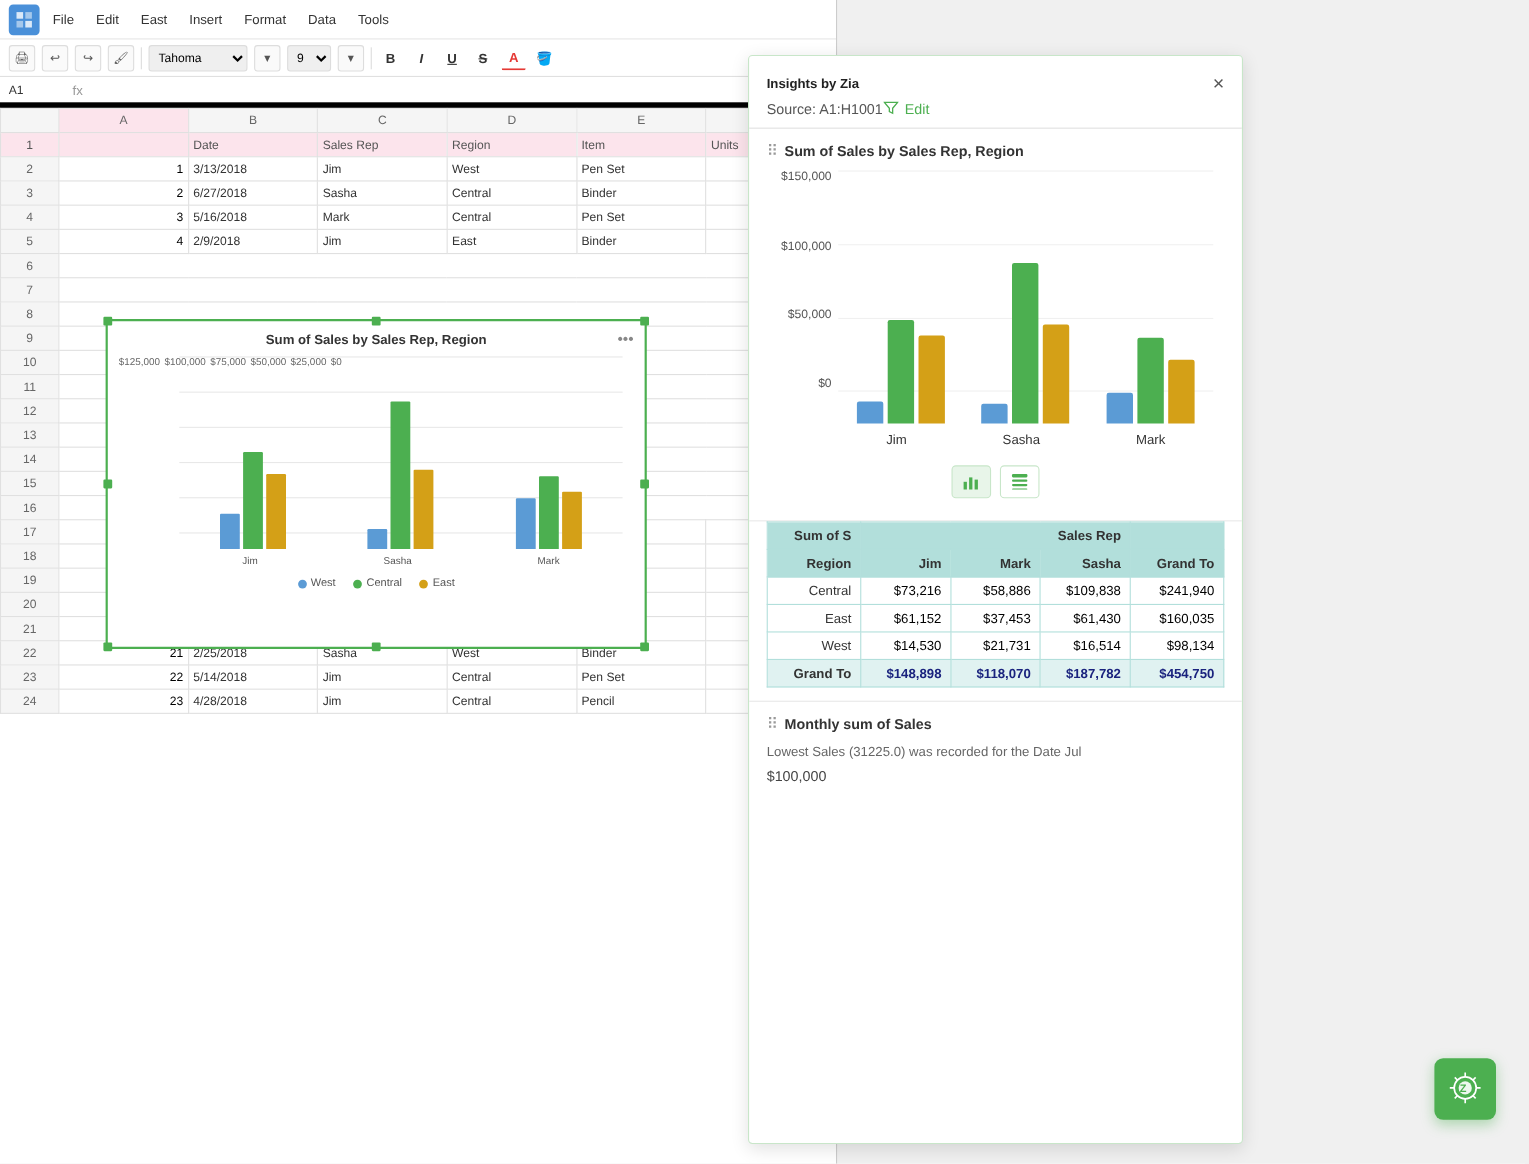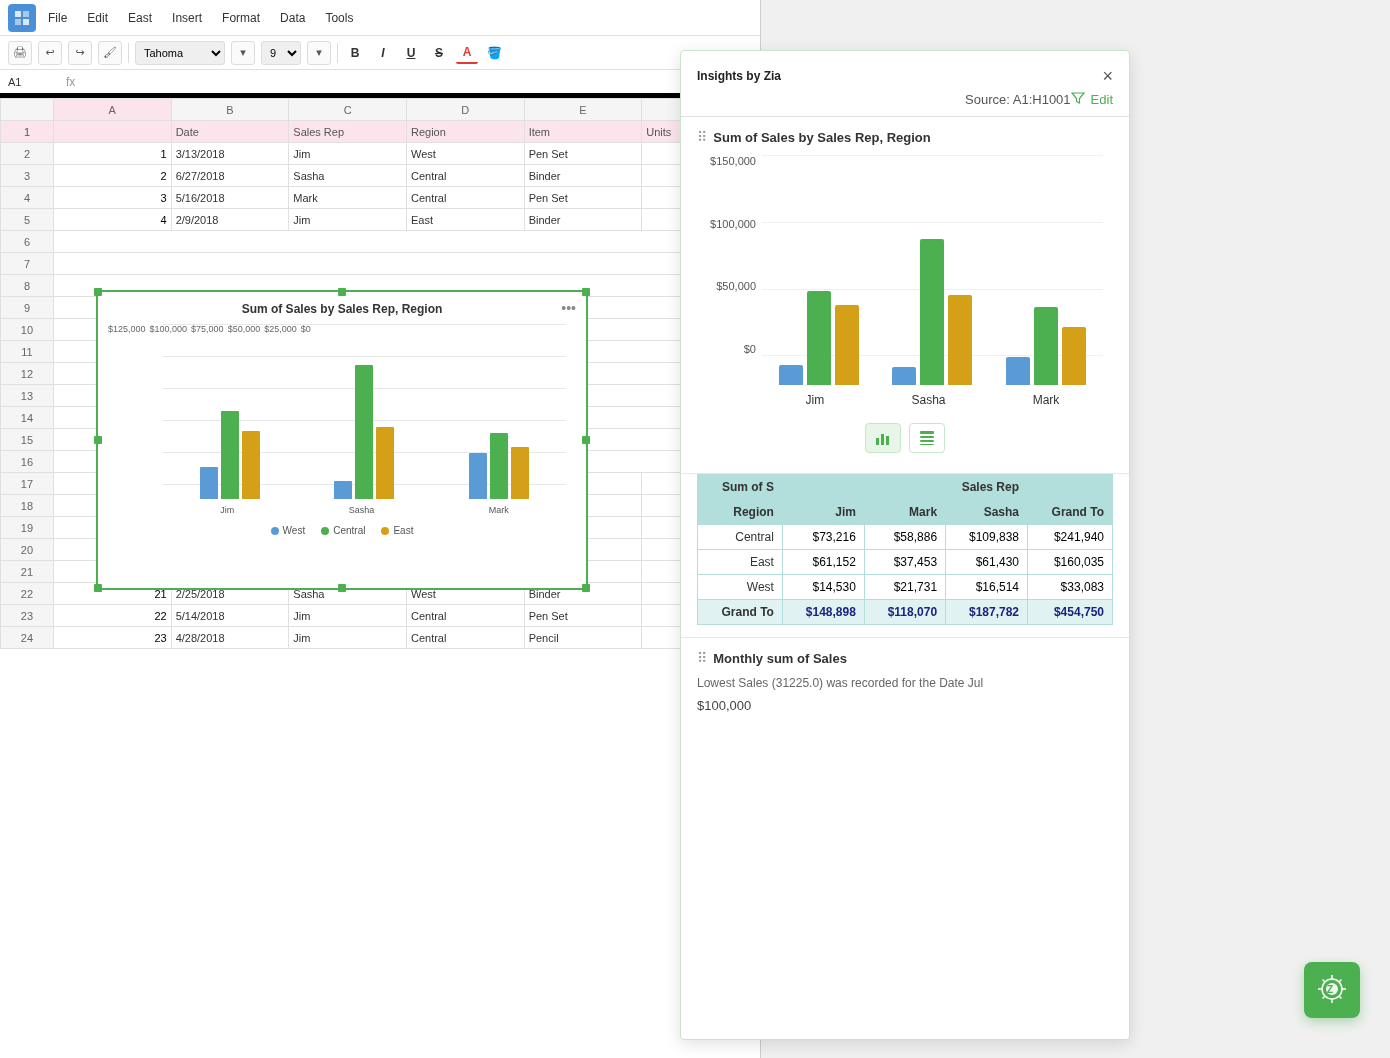--- a/index.html
+++ b/index.html
@@ -266,21 +266,21 @@
     }
     .insights-close-btn {
       font-size: 18px;
       color: #555;
       cursor: pointer;
       line-height: 1;
     }
     .insights-source-row {
       display: flex;
       align-items: center;
-      justify-content: flex-end;
+      justify-content: flex-start;
       margin-top: 6px;
     }
     .insights-source {
       font-size: 13px;
       color: #555;
     }
     .insights-edit-row {
       display: flex;
       align-items: center;
       gap: 6px;
@@ -870,21 +870,21 @@
           <td>$61,152</td>
           <td>$37,453</td>
           <td>$61,430</td>
           <td>$160,035</td>
         </tr>
         <tr>
           <td>West</td>
           <td>$14,530</td>
           <td>$21,731</td>
           <td>$16,514</td>
-          <td>$33,083</td>
+          <td>$98,134</td>
         </tr>
         <tr class="grand-total">
           <td>Grand To</td>
           <td>$148,898</td>
           <td>$118,070</td>
           <td>$187,782</td>
           <td>$454,750</td>
         </tr>
       </tbody>
     </table>

